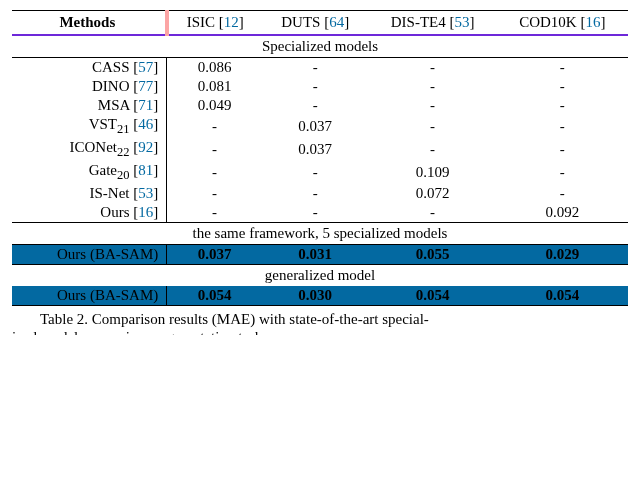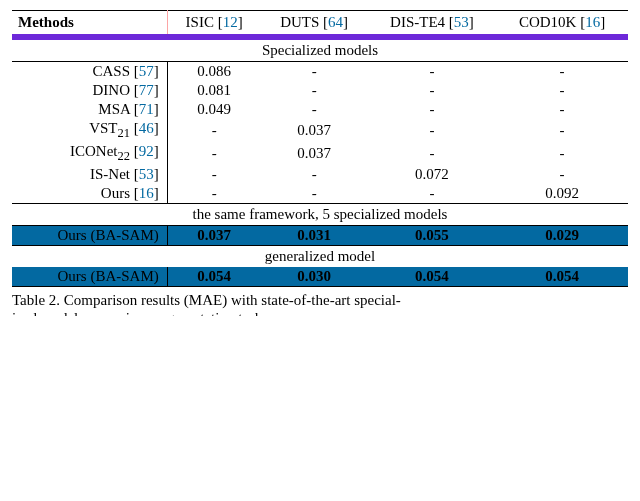--- a/index.html
+++ b/index.html
@@ -14,30 +14,30 @@
   }
   table {
     border-collapse: collapse;
     width: 100%;
   }
   th, td {
     padding: 1px 6px;
     white-space: nowrap;
   }
   .hdr-methods {
-    text-align: left;
-    border-right: 1px solid #fca5a5;
+    text-align: center;
+    border-right: 4px solid #fca5a5;
     padding-right: 8px;
   }
   .hdr-col {
     text-align: center;
     font-weight: normal;
     padding: 3px 6px;
   }
-  .rule-top { border-top: 6px solid #6d28d9; }
+  .rule-top { border-top: 2px solid #6d28d9; }
   .rule-mid { border-top: 1px solid #000; }
   .rule-bot { border-bottom: 1.5px solid #000; }
   .section-row td {
     text-align: center;
     padding: 2px 0;
   }
   .method-cell {
     text-align: right;
     border-right: 1px solid #000;
     padding-right: 8px;
@@ -45,20 +45,21 @@
   .val {
     text-align: center;
   }
   .cite { color: #0369a1; }
   .bold { font-weight: bold; }
   .shade { background: #0369a1; }
   .caption {
     margin-top: 4px;
     font-size: 15px;
     line-height: 1.25;
+    margin-left: 28px;
   }
   .cutoff {
     height: 6px;
     overflow: hidden;
     background: #fff;
     position: relative;
   }
 </style>
 </head>
 <body>
@@ -118,20 +119,27 @@
         <td class="val">-</td>
       </tr>
       <tr>
         <td class="method-cell"><span>ICONet</span><sub>22</sub> [<span class="cite">92</span>]</td>
         <td class="val">-</td>
         <td class="val">0.037</td>
         <td class="val">-</td>
         <td class="val">-</td>
       </tr>
       <tr>
+        <td class="method-cell"><span>Gate</span><sub>20</sub> [<span class="cite">81</span>]</td>
+        <td class="val">-</td>
+        <td class="val">-</td>
+        <td class="val">0.109</td>
+        <td class="val">-</td>
+      </tr>
+      <tr>
         <td class="method-cell"><span>IS-Net</span> [<span class="cite">53</span>]</td>
         <td class="val">-</td>
         <td class="val">-</td>
         <td class="val">0.072</td>
         <td class="val">-</td>
       </tr>
       <tr>
         <td class="method-cell"><span>Ours</span> [<span class="cite">16</span>]</td>
         <td class="val">-</td>
         <td class="val">-</td>

